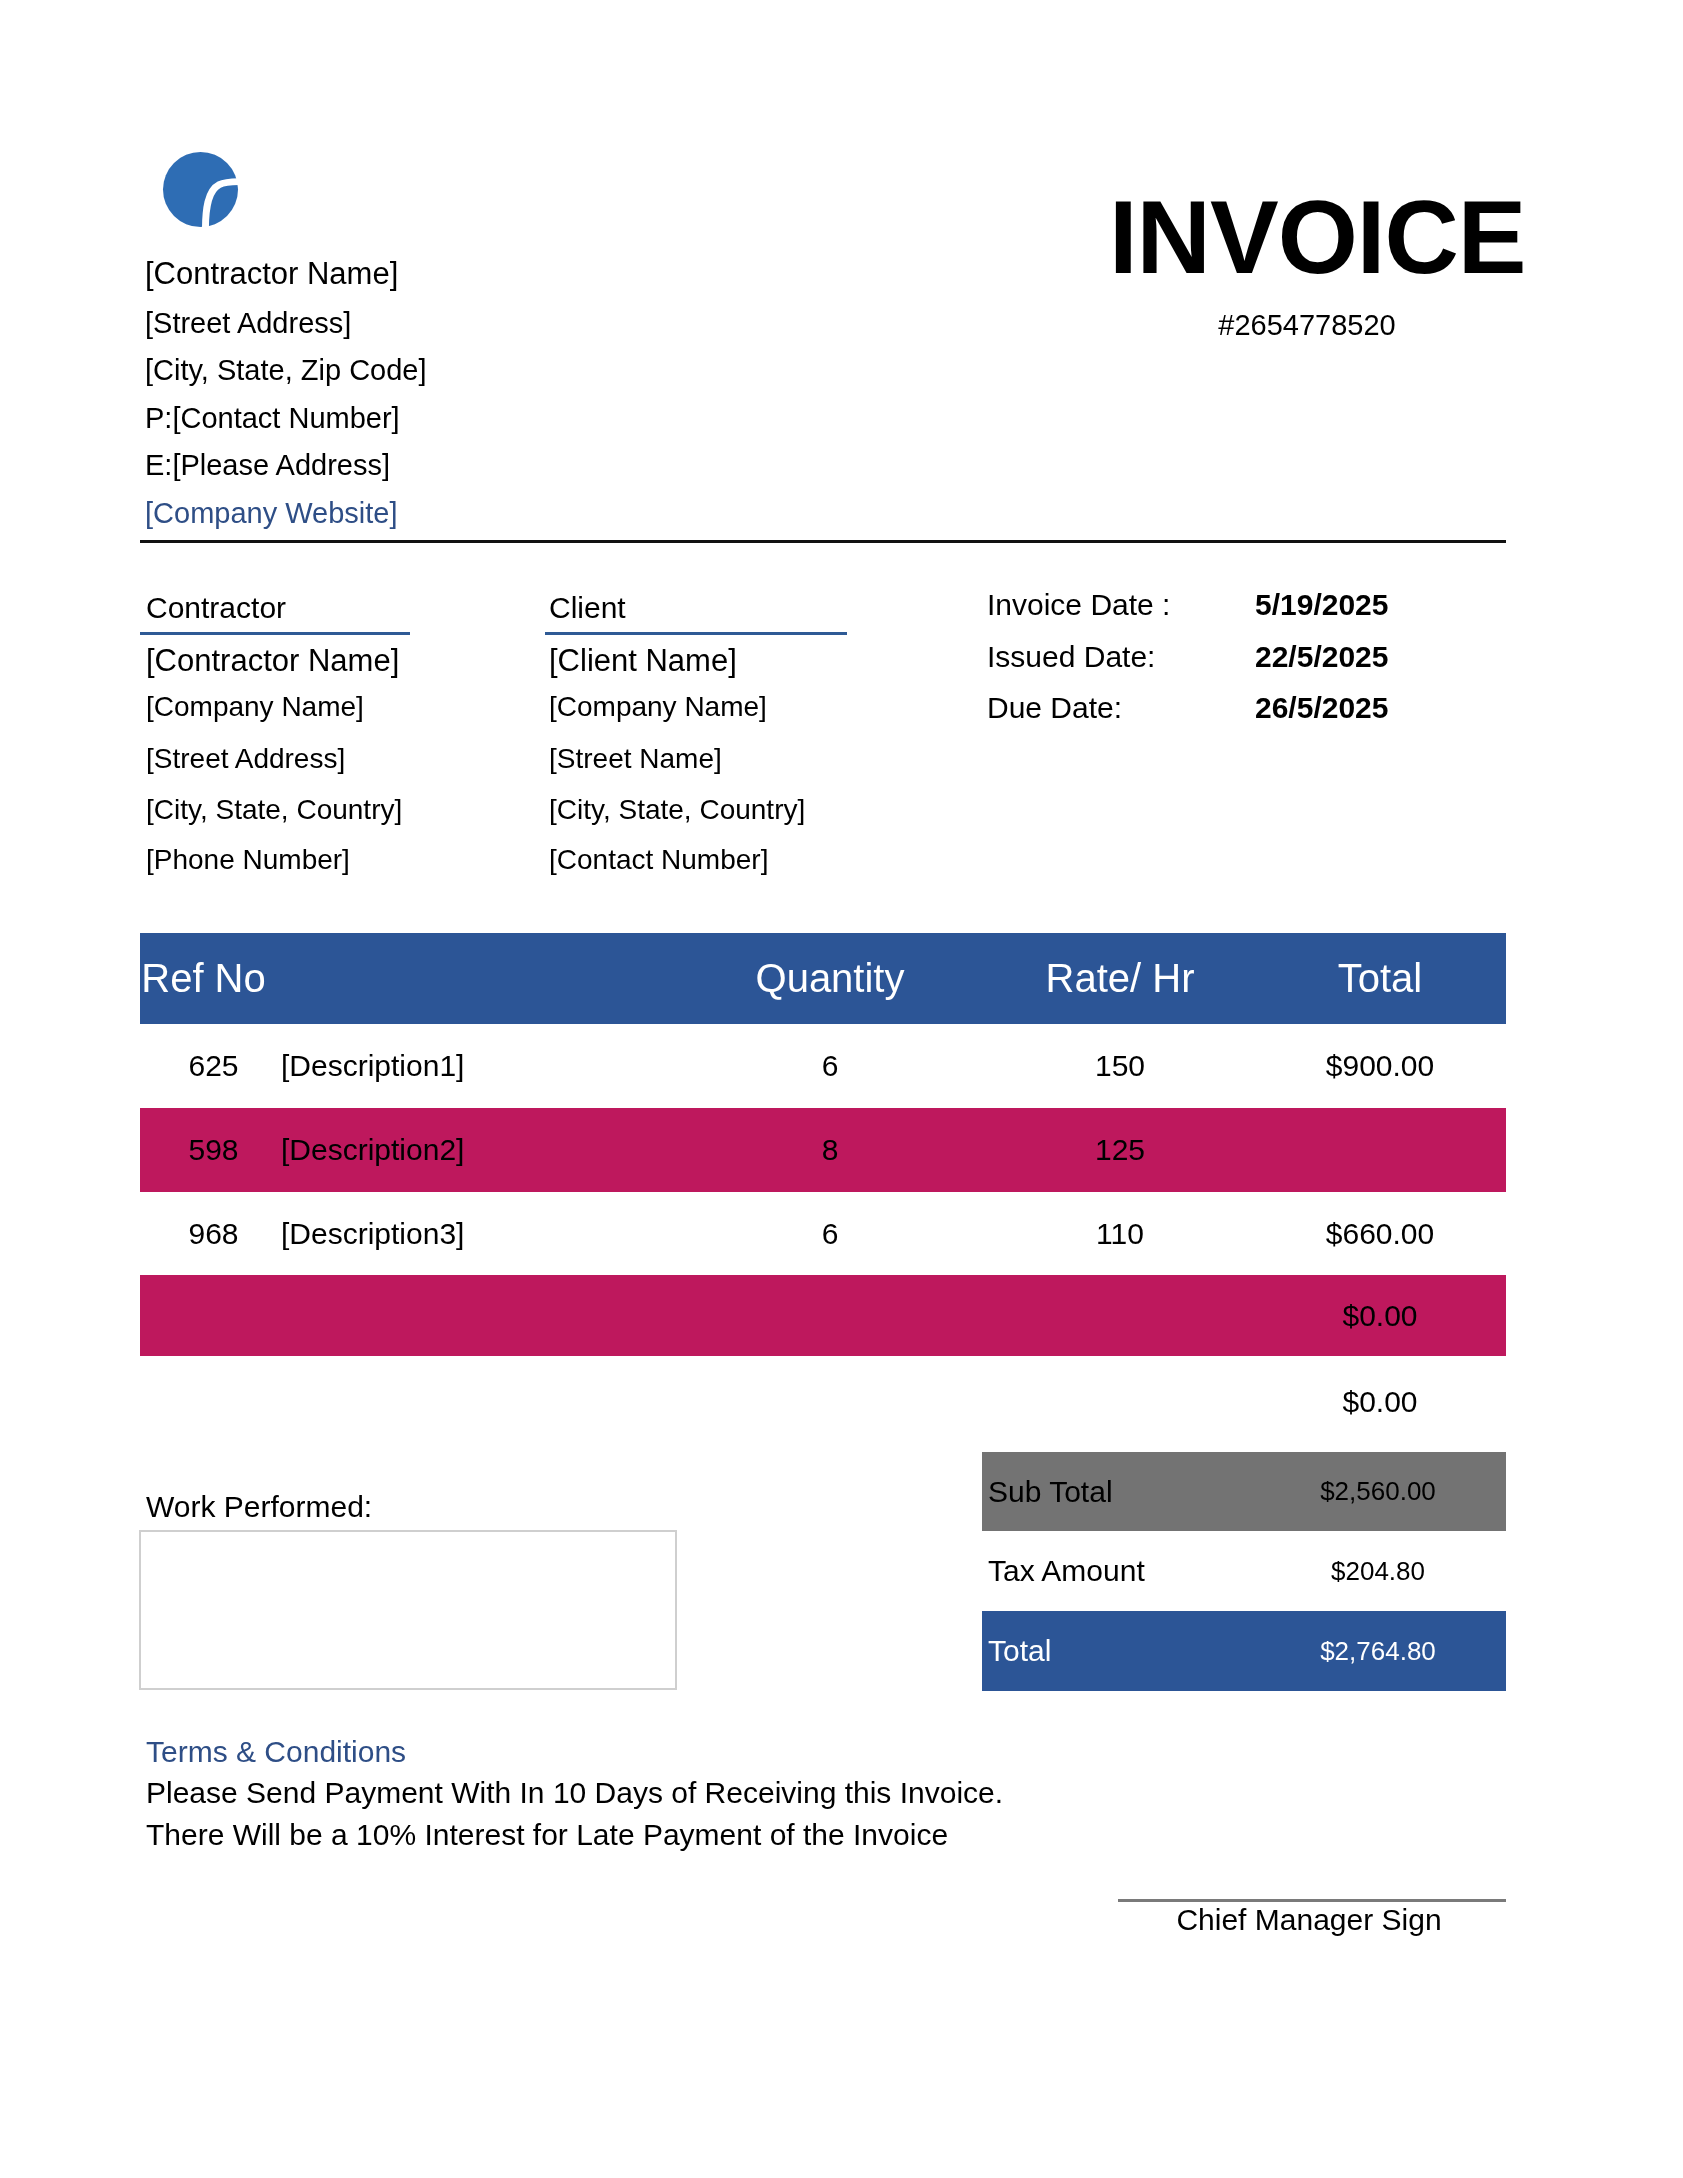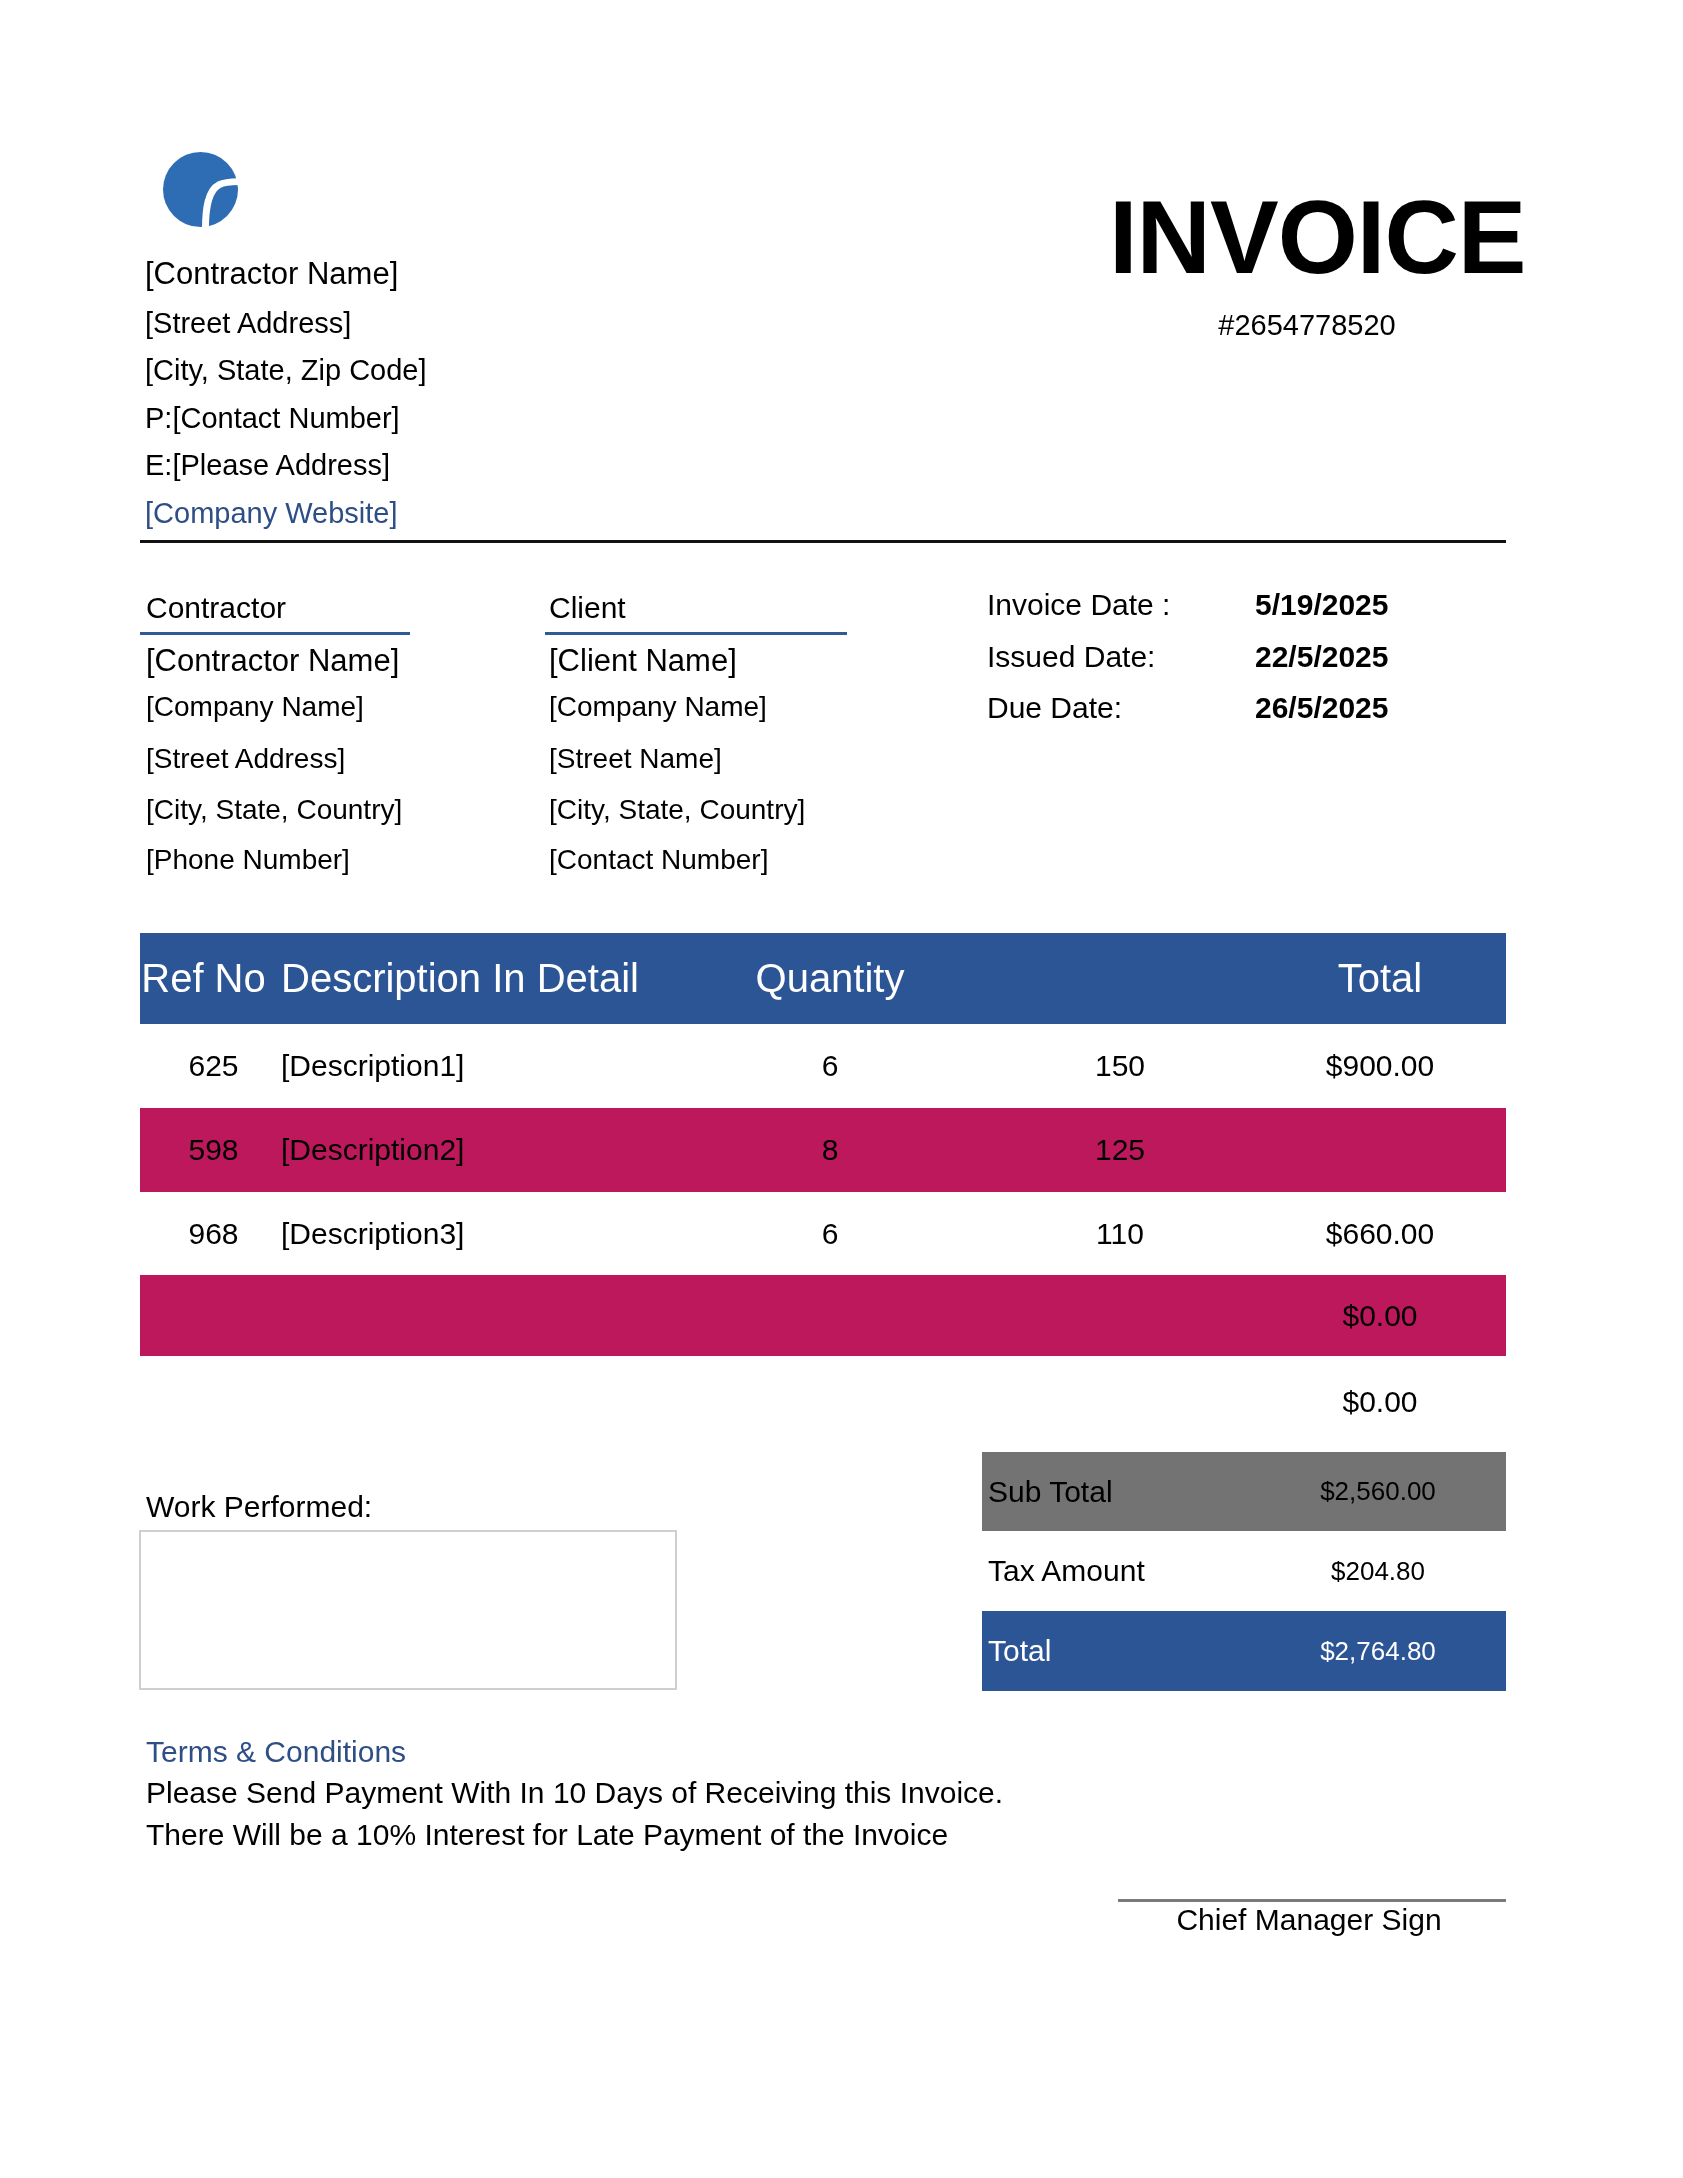--- a/index.html
+++ b/index.html
@@ -104,22 +104,22 @@
 <div class="abs date-label" style="top:588px">Invoice Date :</div>
 <div class="abs date-value" style="top:588px">5/19/2025</div>
 <div class="abs date-label" style="top:640px">Issued Date:</div>
 <div class="abs date-value" style="top:640px">22/5/2025</div>
 <div class="abs date-label" style="top:691px">Due Date:</div>
 <div class="abs date-value" style="top:691px">26/5/2025</div>
 
 <div id="items" class="abs">
   <div class="thead">
     <div class="cell c-ref" style="left:0;width:127px">Ref No</div>
-    <div class="cell c-desc">Description In Detail</div>
     <div class="cell c-qty">Quantity</div>
+    <div class="cell c-rate">Rate/ Hr</div>
     <div class="cell c-total">Total</div>
   </div>
   <div class="trow">
     <div class="cell c-ref">625</div>
     <div class="cell c-desc">[Description1]</div>
     <div class="cell c-qty">6</div>
     <div class="cell c-rate">150</div>
     <div class="cell c-total">$900.00</div>
   </div>
   <div class="trow alt">

